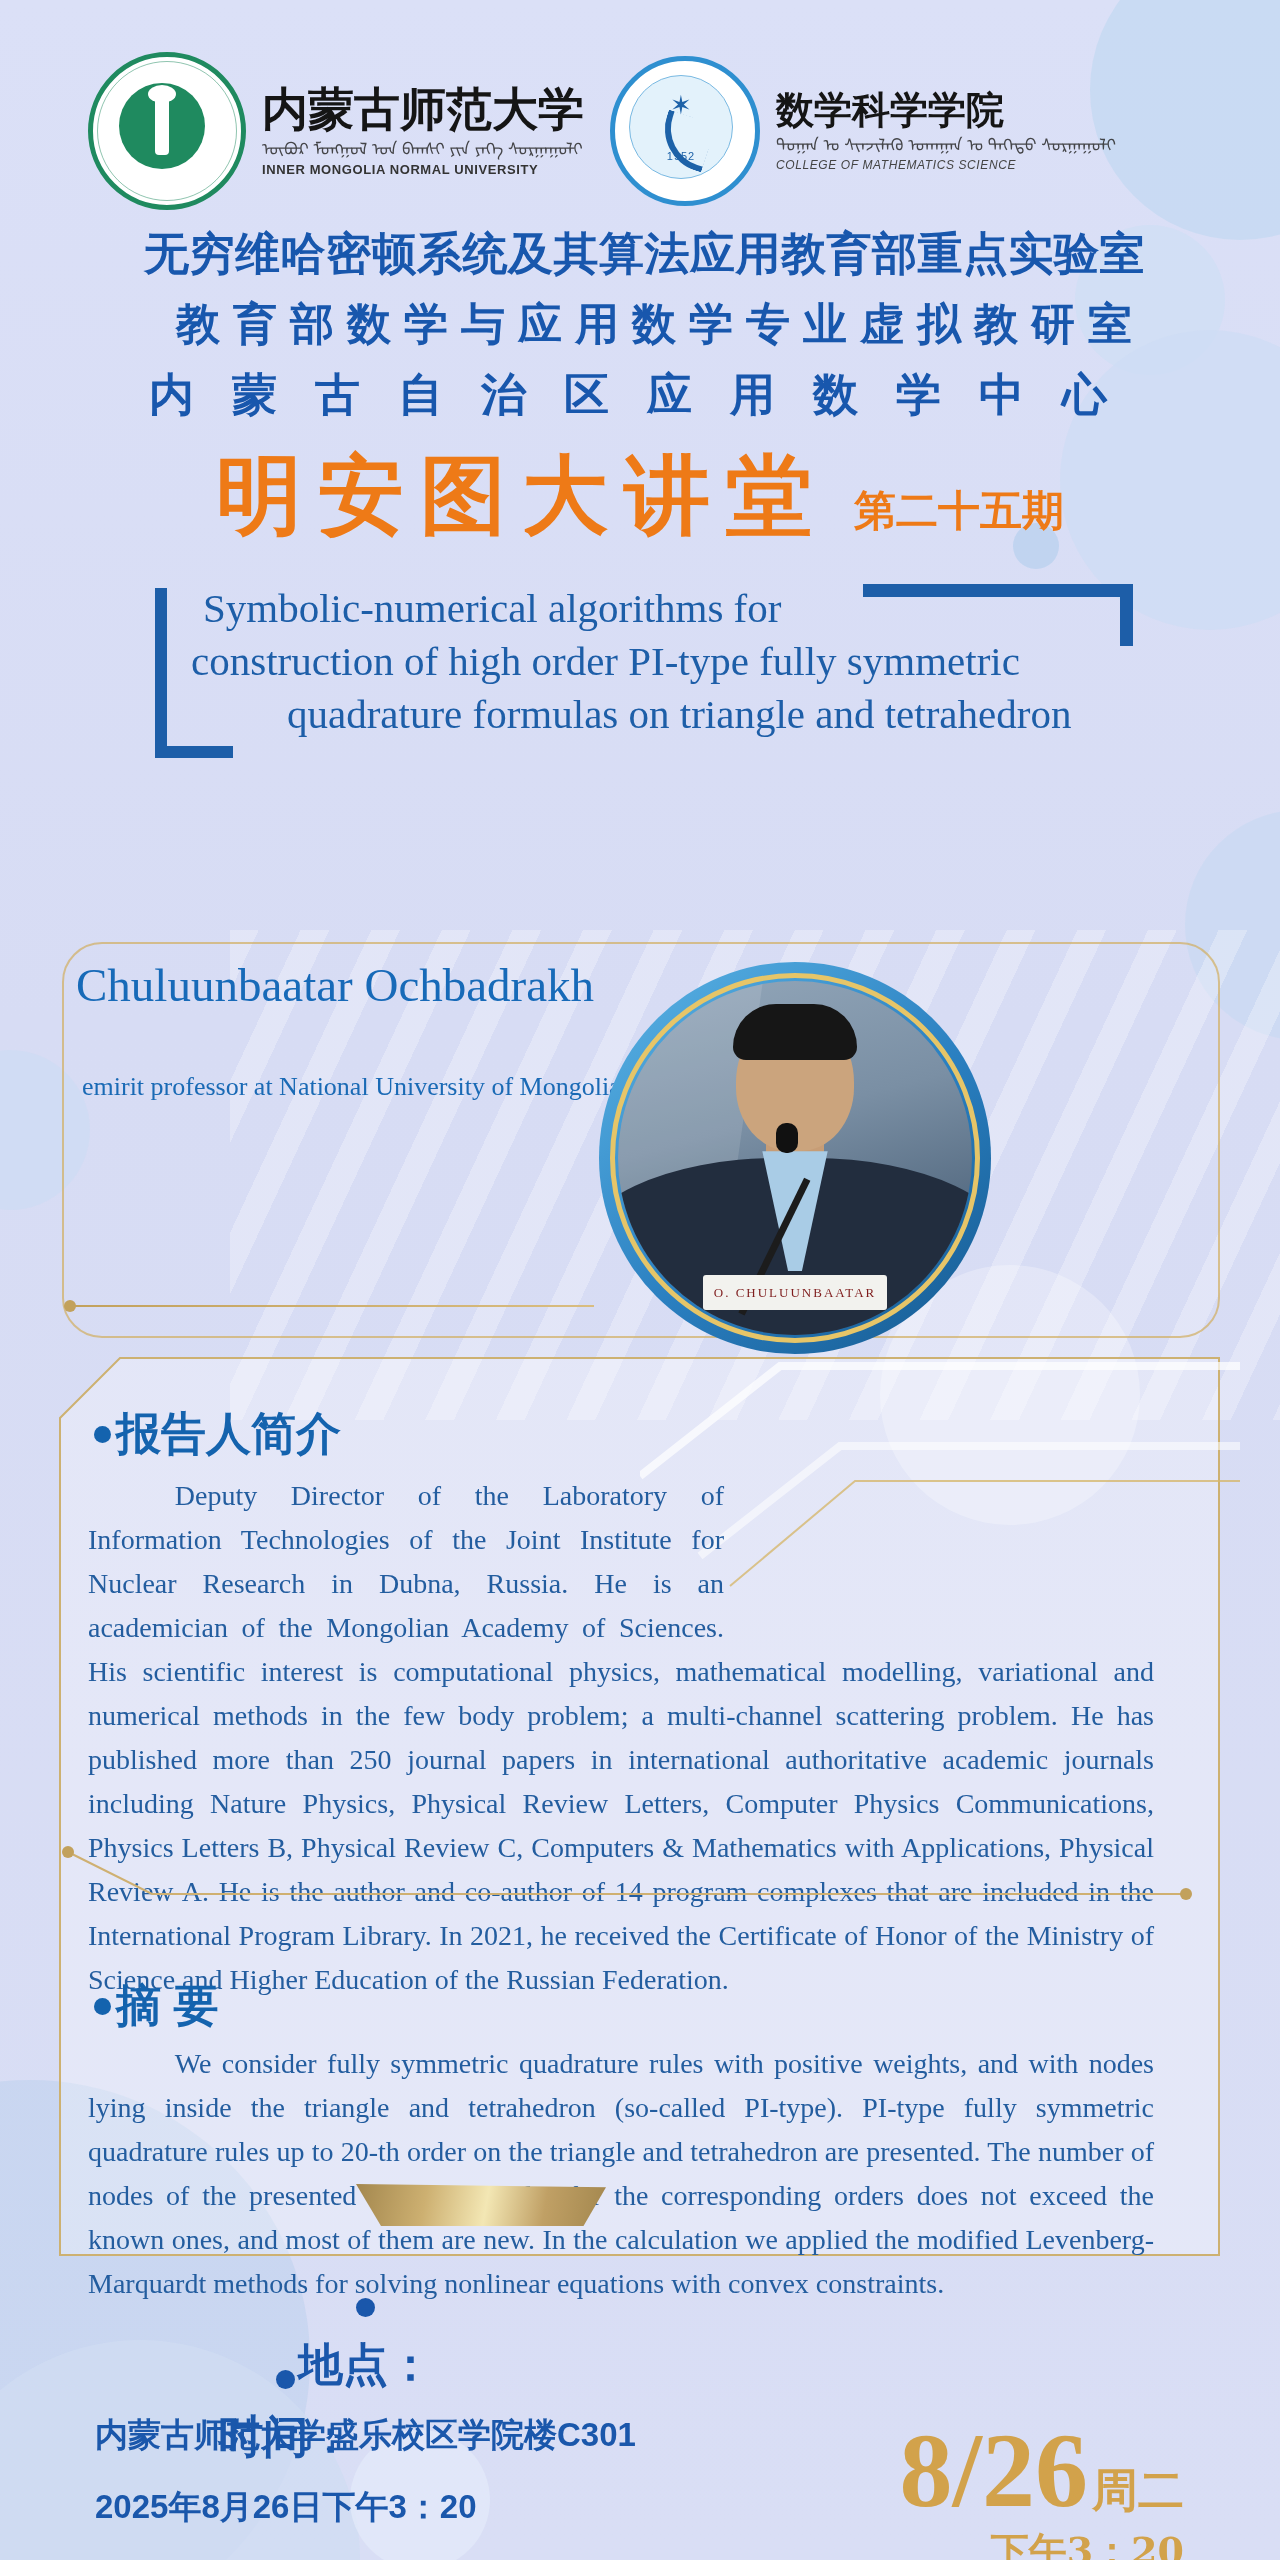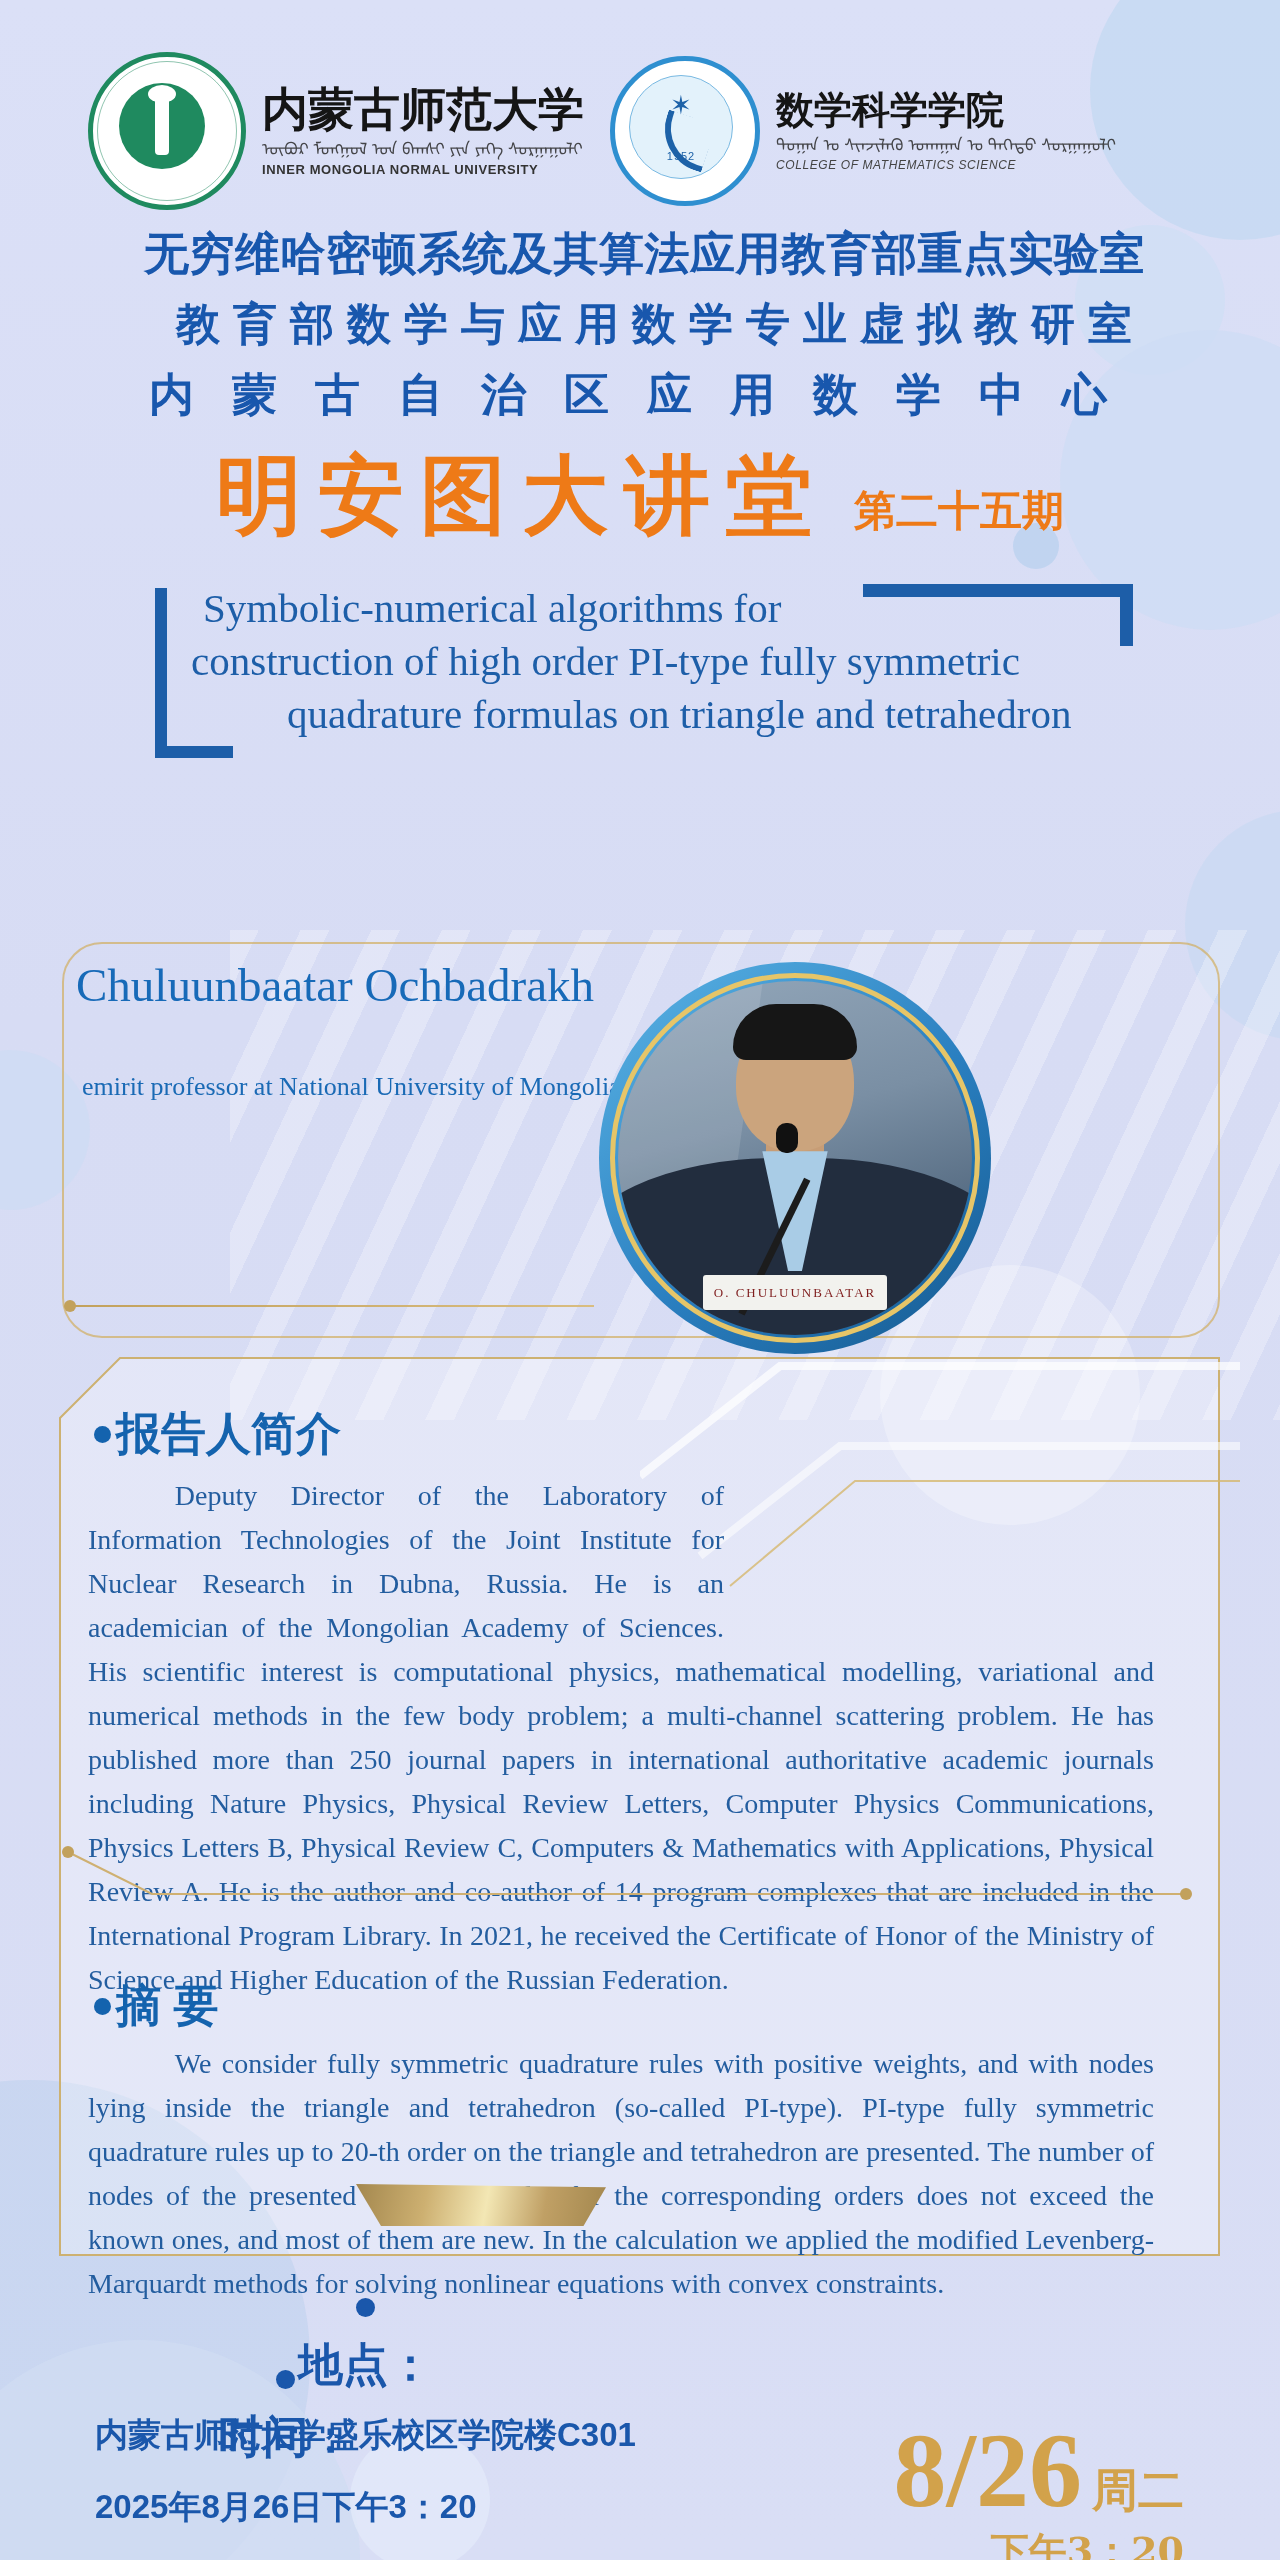--- a/index.html
+++ b/index.html
@@ -104,21 +104,21 @@
     clip-path:polygon(0% 0%,100% 8%,91% 100%,10% 100%);}
   
   .foot-row{position:absolute;left:95px;display:flex;align-items:center;gap:18px;color:#1a57ab;white-space:nowrap;flex-direction:column;}
   .foot-row .dot{width:19px;height:19px;border-radius:50%;background:#1a57ab;flex:0 0 auto;}
   .foot-row .lab{font-size:45px;font-weight:900;}
   .foot-row .val{font-size:33px;font-weight:700;}
   .row-loc{top:2298px;}
   .row-time{top:2370px;}
   .date-block{position:absolute;right:96px;top:2418px;text-align:right;color:#d2a24b;white-space:nowrap;}
   .date-block .big{font-family:"Liberation Serif",serif;font-weight:700;font-size:106px;line-height:1;}
-  .date-block .wk{font-size:46px;font-weight:700;margin-left:10px;font-family:"DejaVu Serif","Liberation Serif",serif;}
+  .date-block .wk{font-size:46px;font-weight:700;margin-left:4px;font-family:"DejaVu Serif","Liberation Serif",serif;}
   .date-block .small{font-size:38px;font-weight:700;margin-top:2px;font-family:"DejaVu Serif","Liberation Serif",serif;}
 </style>
 </head>
 <body>
 
 <div class="poster">
 
   <div class="bubble b1"></div>
   <div class="bubble b2"></div>
   <div class="bubble b3"></div>

